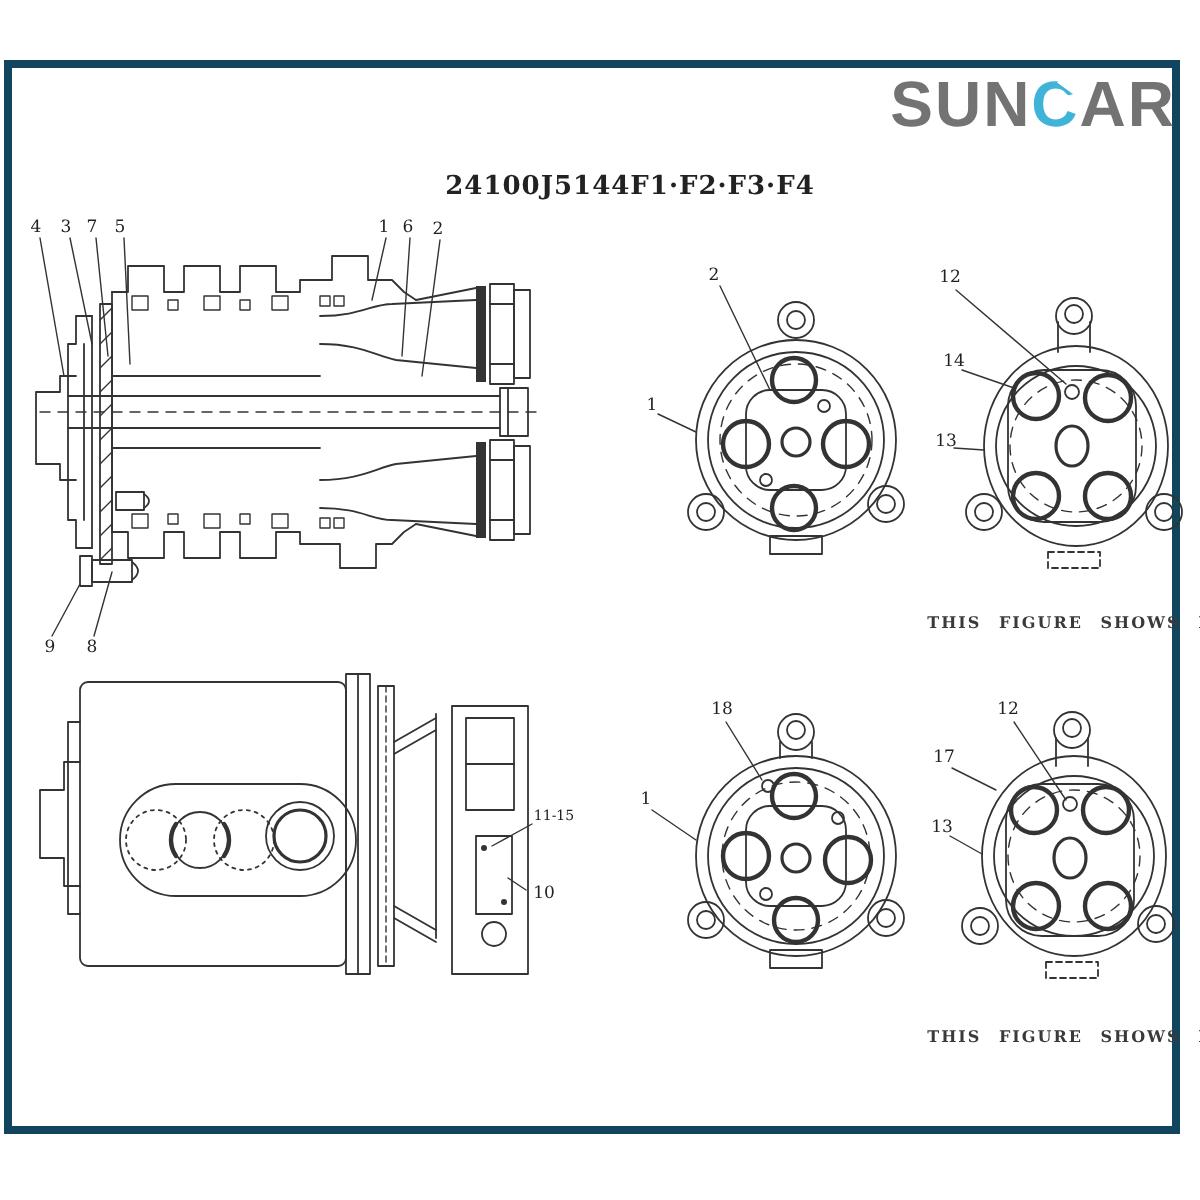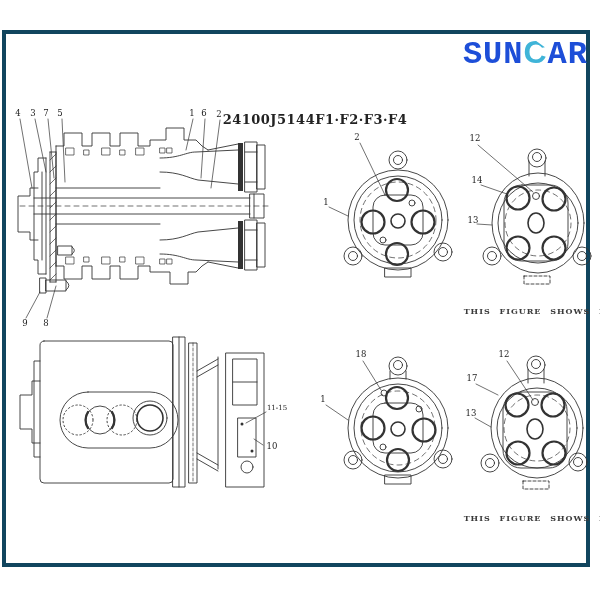--- a/index.html
+++ b/index.html
@@ -2,29 +2,29 @@
 <html><head>
 <meta charset="utf-8">
 <style>
   html,body{margin:0;padding:0;background:#ffffff;}
   .stage{position:relative;width:600px;height:600px;background:#ffffff;overflow:hidden;
          font-family:"Liberation Sans",sans-serif;}
   .frame{position:absolute;left:2px;top:30px;width:588px;height:537px;
          border:4px solid #11455e;box-sizing:border-box;}
   .logo{position:absolute;top:36px;right:12px;font-family:"Liberation Sans",sans-serif;
         font-weight:bold;font-size:32px;letter-spacing:1px;line-height:1;}
-  .logo .navy{color:#1d4ed8;font-family:Liberation Mono, monospace;}
+  .logo .navy{color:#737373;}
   .logo .cyan{color:#3fb4d8;position:relative;display:inline-block;}
   .logo .cyan::before,.logo .cyan::after{content:"";position:absolute;width:15px;height:3px;
         background:#ffffff;transform:rotate(36deg);right:-3px;}
   .logo .cyan::before{top:7px;}
   .logo .cyan::after{top:13px;}
   .title{position:absolute;left:165px;top:86px;width:300px;text-align:center;
          font-family:"DejaVu Serif",serif;font-weight:bold;font-size:13px;color:#222;
-         letter-spacing:0.5px;margin-top:26px;}
+         letter-spacing:0.5px;}
   .figcaption{position:absolute;width:170px;text-align:center;
          font-family:"DejaVu Serif",serif;font-weight:bold;font-size:8px;color:#3a3a3a;
          letter-spacing:1px;word-spacing:5px;}
   .figsvg{position:absolute;}
   svg .s{stroke:#333;fill:none;stroke-width:.9;stroke-linecap:round;stroke-linejoin:round;}
   svg .thin{stroke-width:.7;}
   svg .bold{stroke-width:2.2;}
   svg .med{stroke-width:1.6;}
   svg .dash{stroke-dasharray:5 4;}
   svg .dash2{stroke-dasharray:3 2;}

